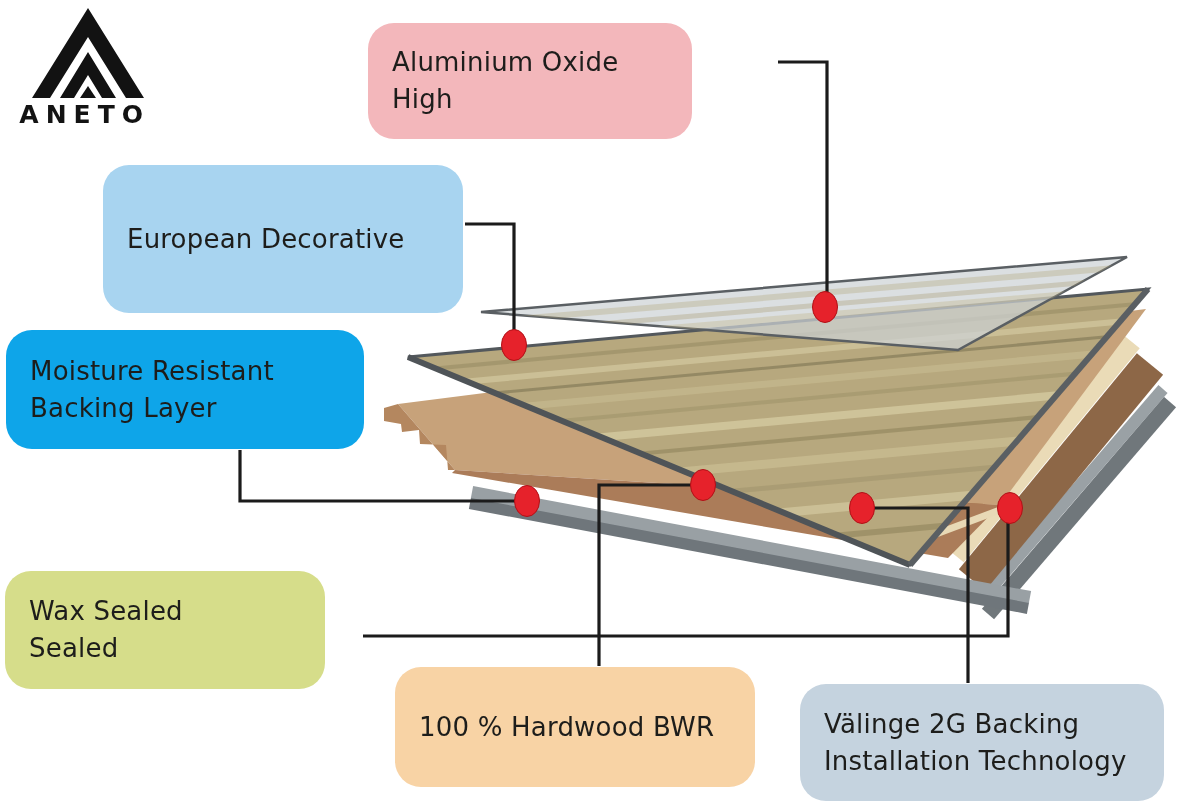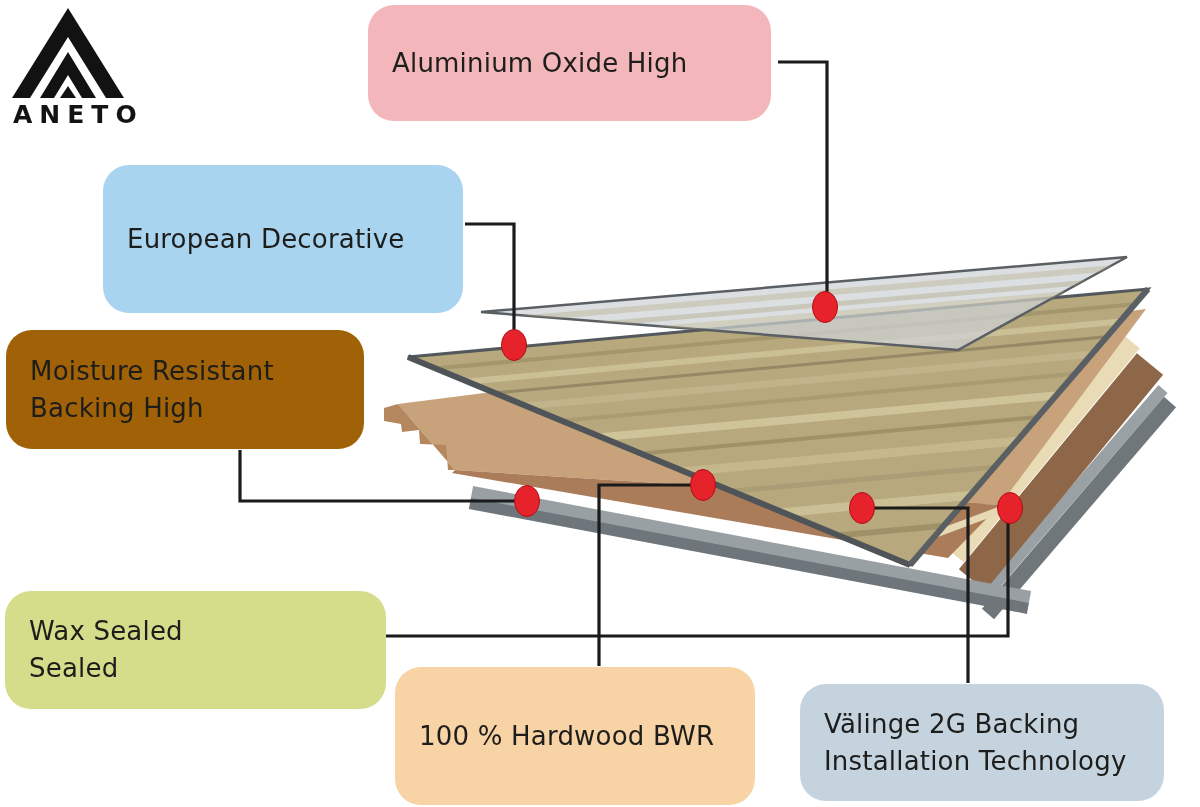--- a/index.html
+++ b/index.html
@@ -3,36 +3,36 @@
 <meta charset="utf-8">
 <style>
   html,body{margin:0;padding:0;}
   body{
     width:1200px;height:807px;position:relative;overflow:hidden;
     background:#ffffff;
     font-family:"DejaVu Sans","Liberation Sans",sans-serif;
   }
   .stage{position:absolute;inset:0;}
   svg.scene{position:absolute;left:0;top:0;}
-  .logo{position:absolute;left:6px;top:6px;width:144px;text-align:left;}
+  .logo{position:absolute;left:6px;top:6px;width:144px;text-align:right;}
   .logo .brand{
     font-weight:bold;font-size:25px;letter-spacing:7px;padding-left:7px;
     color:#141414;margin-top:0px;line-height:26px;
   }
   .callout{
     position:absolute;border-radius:26px;box-sizing:border-box;
     display:flex;flex-direction:column;justify-content:center;
     padding:0 18px 0 24px;color:#1d1d1b;
     font-size:26px;line-height:37px;font-weight:500;letter-spacing:0.2px;
   }
-  .c0{left:368px;top:5px;width:403px;height:116px;}
+  .c0{left:368px;top:23px;width:324px;height:116px;}
   .c1{left:103px;top:165px;width:360px;height:148px;}
   .c2{left:6px;top:330px;width:358px;height:119px;}
-  .c3{left:5px;top:591px;width:381px;height:118px;}
-  .c4{left:395px;top:667px;width:360px;height:138px;}
+  .c3{left:5px;top:571px;width:320px;height:118px;}
+  .c4{left:395px;top:667px;width:360px;height:120px;}
   .c5{left:800px;top:684px;width:364px;height:117px;}
 </style>
 </head>
 <body style="background-color: rgb(255, 255, 255);">
 
 <div class="stage">
 
   <svg class="scene" width="1200" height="807" viewBox="0 0 1200 807">
     <defs>
       <clipPath id="woodClip">
@@ -120,23 +120,23 @@
     </svg>
     <div class="brand" style="color: rgb(19, 19, 19);">ANETO</div>
   </div>
 
   <div class="callout c0" style="background-color: rgb(243, 183, 187); color: rgb(29, 29, 27);">
     <div>Aluminium Oxide High</div>
   </div>
   <div class="callout c1" style="background-color: rgb(168, 212, 240); color: rgb(29, 29, 27);">
     <div>European Decorative</div>
   </div>
-  <div class="callout c2" style="background-color: #a16207; color: rgb(29, 29, 27);">
+  <div class="callout c2" style="background-color: #0ea5e9; color: rgb(29, 29, 27);">
     <div>Moisture Resistant</div>
-    <div>Backing High</div>
+    <div>Backing Layer</div>
   </div>
   <div class="callout c3" style="background-color: rgb(214, 221, 138); color: rgb(29, 29, 27);">
     <div>Wax Sealed</div>
     <div>Sealed</div>
   </div>
   <div class="callout c4" style="background-color: rgb(248, 211, 165); color: rgb(29, 29, 27);">
     <div>100 % Hardwood BWR</div>
   </div>
   <div class="callout c5" style="background-color: rgb(197, 211, 223); color: rgb(29, 29, 27);">
     <div>Välinge 2G Backing</div>

